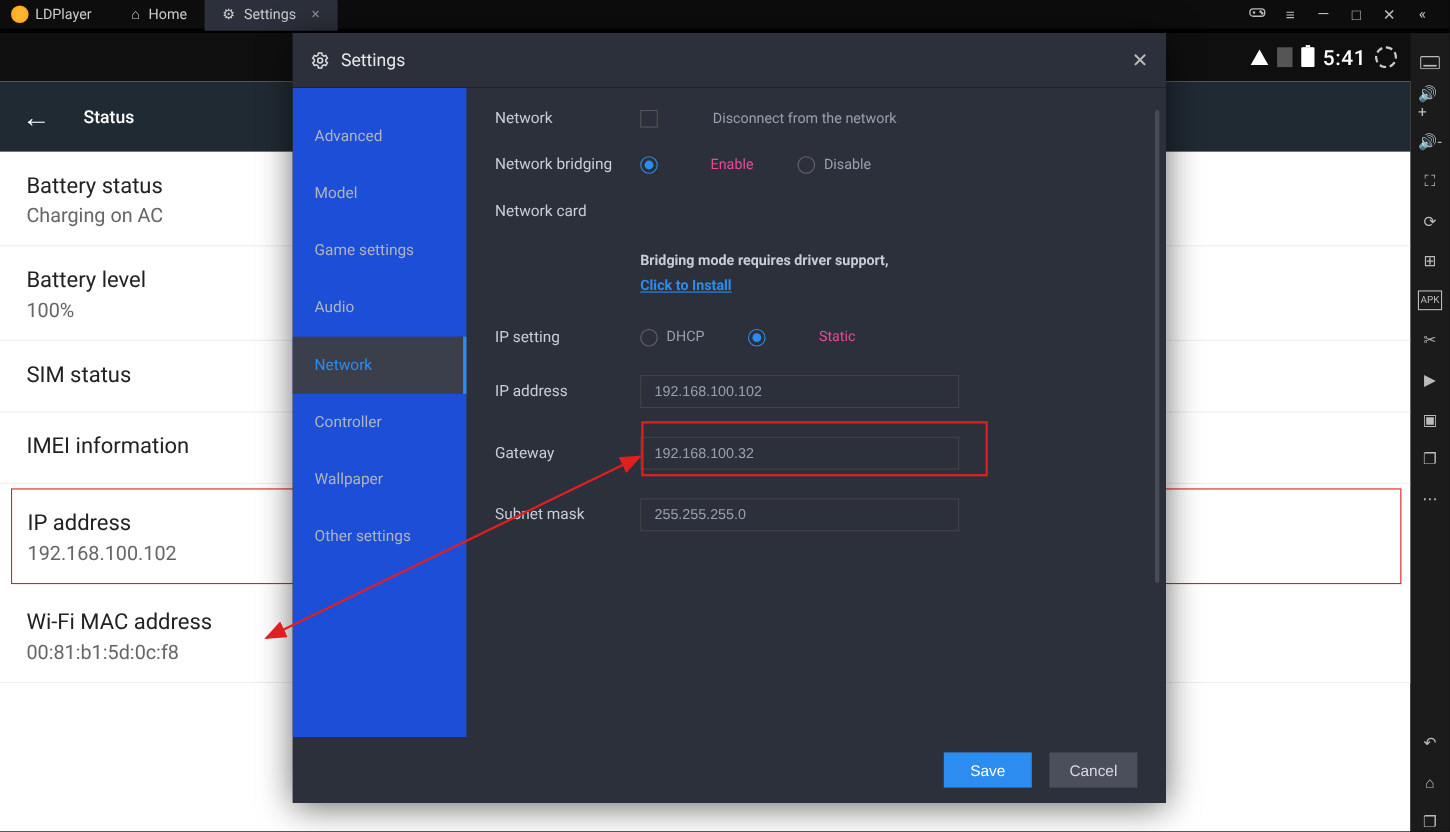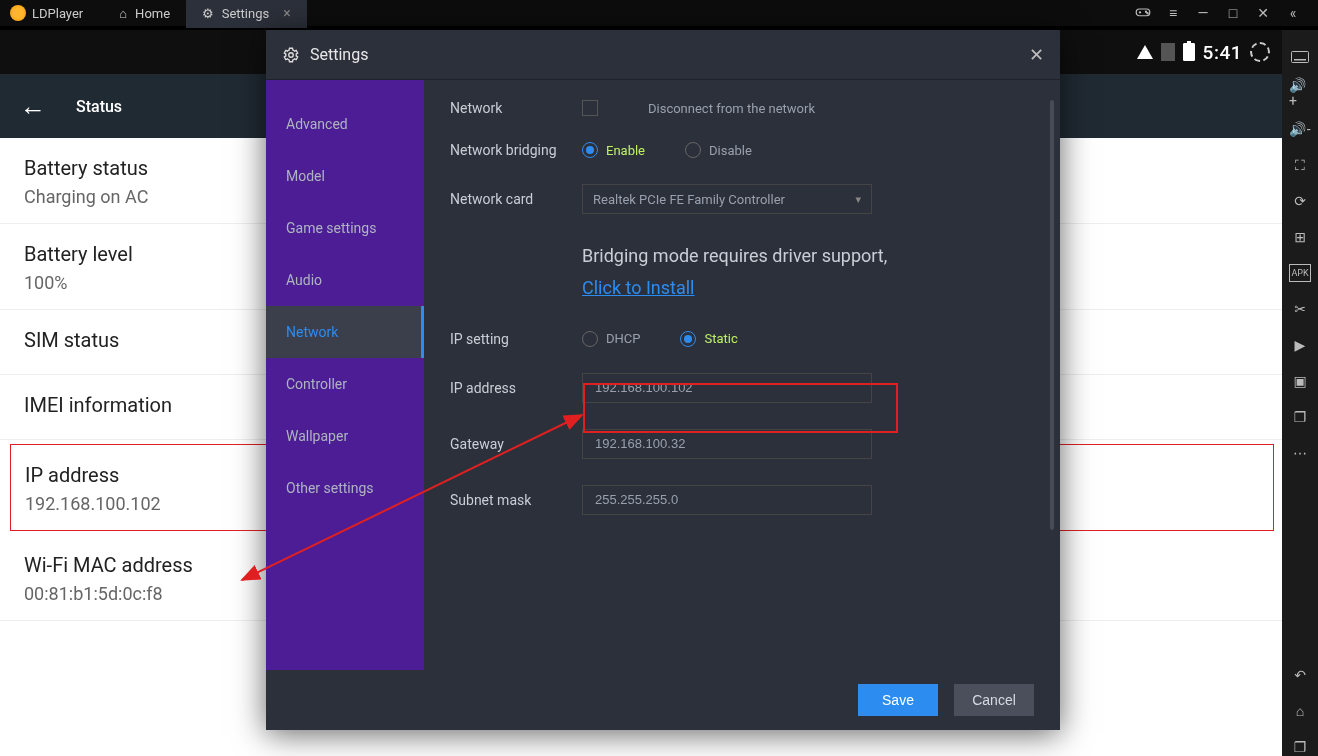--- a/index.html
+++ b/index.html
@@ -114,21 +114,21 @@
 }
 .settings-modal .sm-header {
   height:50px; display:flex; align-items:center; padding:0 16px; border-bottom:1px solid #1f222a;
 }
 .sm-header .gear { width:18px;height:18px;margin-right:10px; color:#ddd; }
 .sm-header .sm-title { color:#e8e8e8; font-size:16px; flex:1; }
 .sm-header .sm-close { color:#bbb; font-size:18px; cursor:pointer; }
 
 .sm-body { flex:1; display:flex; overflow:hidden; }
 .sm-sidebar {
-  width:158px; background:#4c1d95; padding-top:18px;
+  width:158px; background:#1d4ed8; padding-top:18px;
 }
 .sm-side-item {
   padding:18px 20px; color:#aeb4c0; font-size:14px; cursor:pointer;
 }
 .sm-side-item.active {
   background:#3a3f4b; color:#2d8cf0;
   border-right:3px solid #2d8cf0;
 }
 
 .sm-content {
@@ -149,30 +149,30 @@
 .check-label { color:#99a0ad; font-size:13px; }
 .radio { display:inline-flex; align-items:center; gap:8px; cursor:pointer; }
 .radio .r-circle {
   width:16px;height:16px;border-radius:50%;border:1px solid #666;display:inline-block;position:relative;
 }
 .radio.selected .r-circle { border-color:#2d8cf0; }
 .radio.selected .r-circle::after {
   content:"";position:absolute;top:3px;left:3px;width:8px;height:8px;border-radius:50%;background:#2d8cf0;
 }
 .radio .r-label { color:#99a0ad; font-size:13px; }
-.radio.selected .r-label { color:#bef264; }
+.radio.selected .r-label { color:#ec4899;margin-left:40px; }
 
 .select-box {
   width:290px; height:30px; border:1px solid #444; background:#2c303a;
   display:flex; align-items:center; padding:0 10px; color:#99a0ad; font-size:13px;
   justify-content:space-between; cursor:pointer;
 }
 .select-box .chev { font-size:11px; color:#888; }
 
-.helper-text { color:#c9cdd6; font-size:18px; line-height:1.8; }
+.helper-text { color:#c9cdd6; font-size:13px; line-height:1.8;font-weight:bold; }
 .helper-text .install-link { color:#2d8cf0; text-decoration:underline; cursor:pointer; }
 
 .text-input {
   width:290px; height:30px; border:1px solid #444; background:#2c303a;
   color:#99a0ad; font-size:13px; padding:0 12px;
 }
 
 .red-wrap {
   position:absolute;
   border:2px solid #e02020;
@@ -343,26 +343,20 @@
           </span>
           <span class="radio">
             <span class="r-circle"></span>
             <span class="r-label">Disable</span>
           </span>
         </div>
       </div>
 
       <div class="form-row">
         <div class="label">Network card</div>
-        <div class="field">
-          <div class="select-box">
-            <span>Realtek PCIe FE Family Controller</span>
-            <span class="chev">▾</span>
-          </div>
-        </div>
       </div>
 
       <div class="form-row">
         <div class="label"></div>
         <div class="field">
           <div class="helper-text">
             <span>Bridging mode requires driver support,</span><br>
             <span class="install-link">Click to Install</span>
           </div>
         </div>

